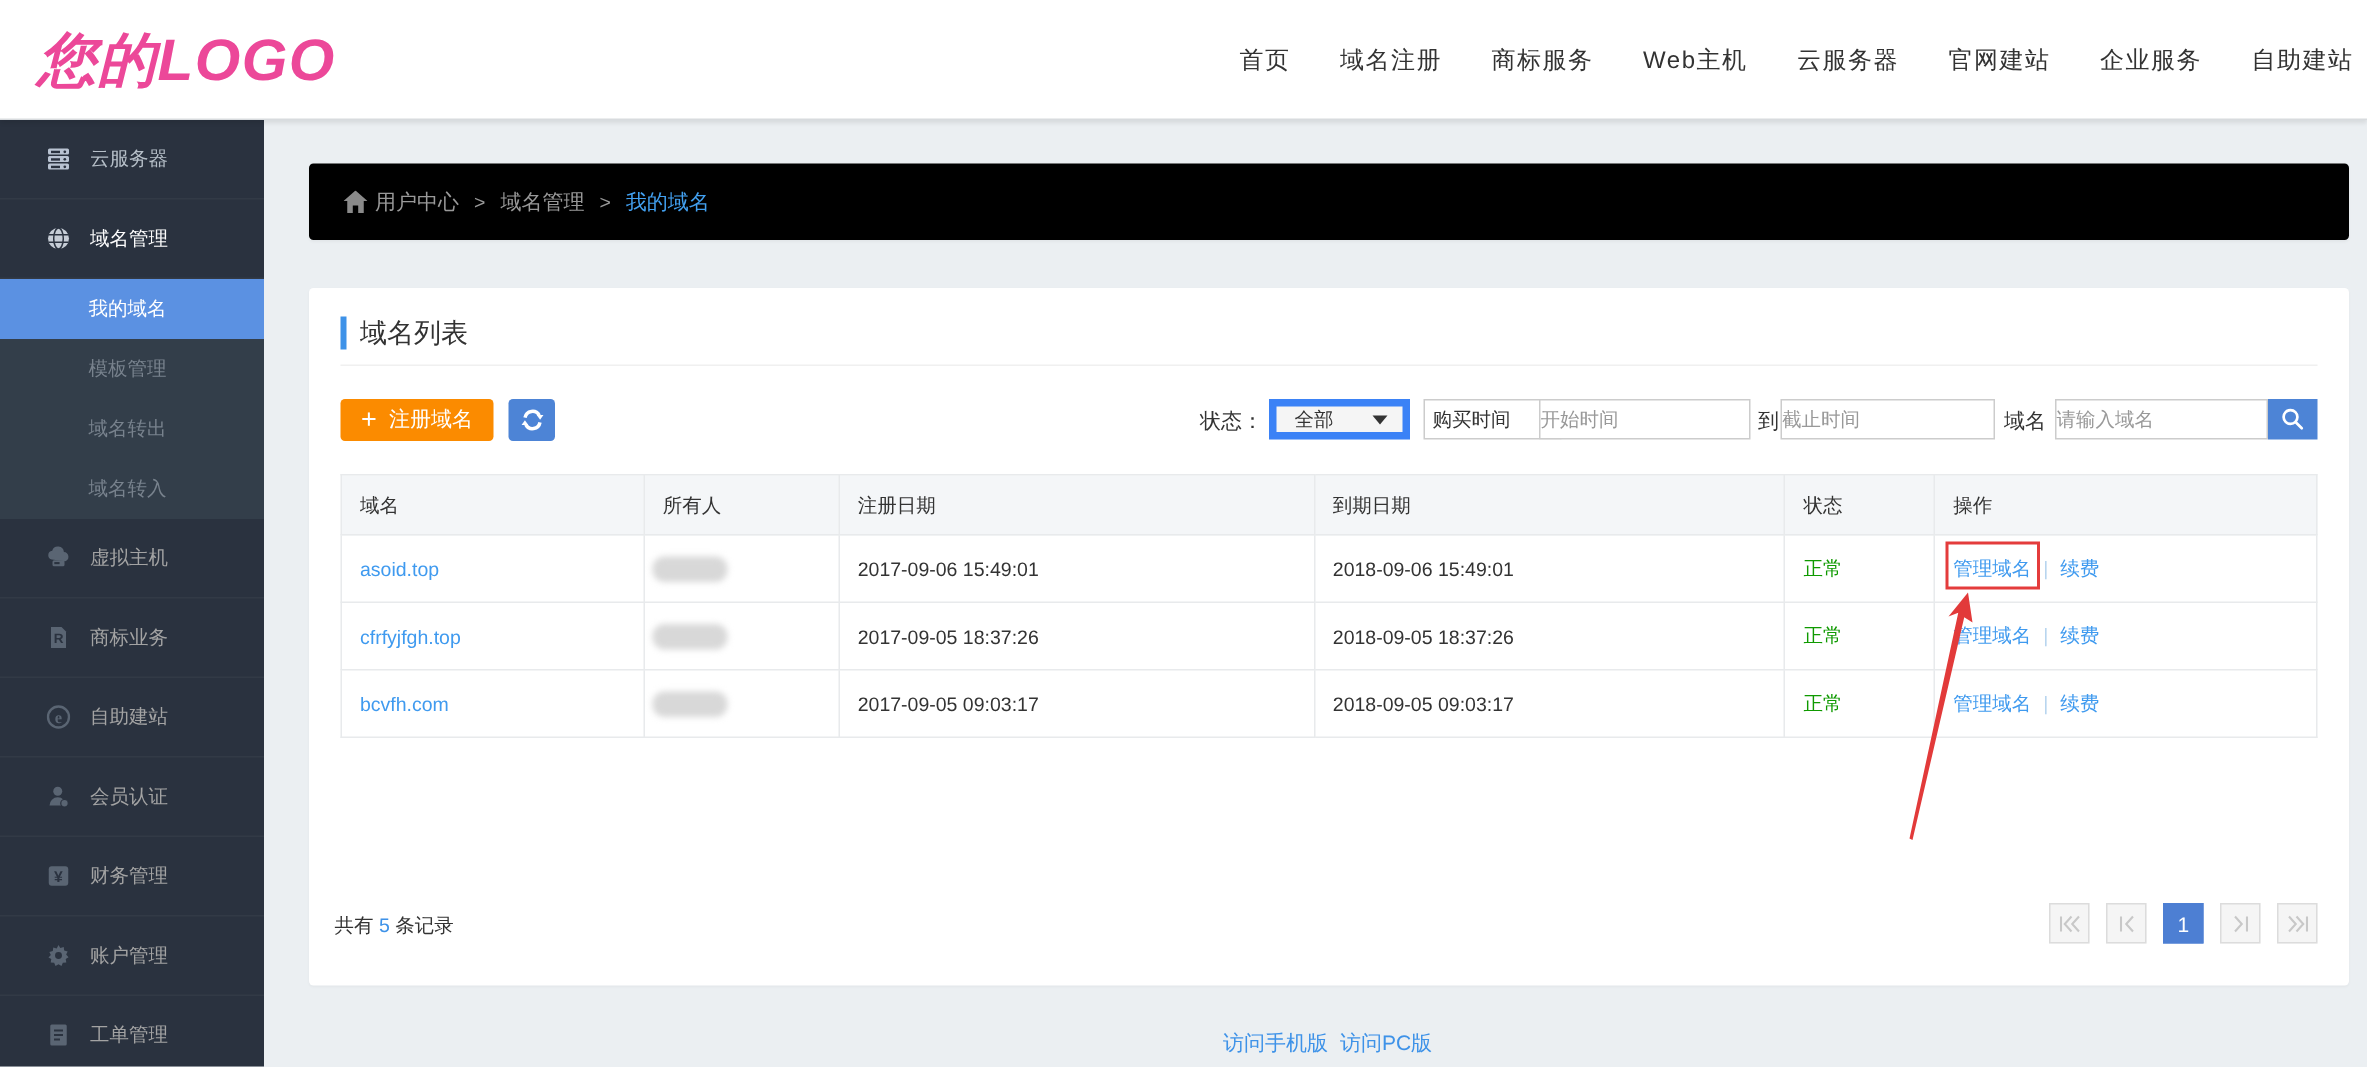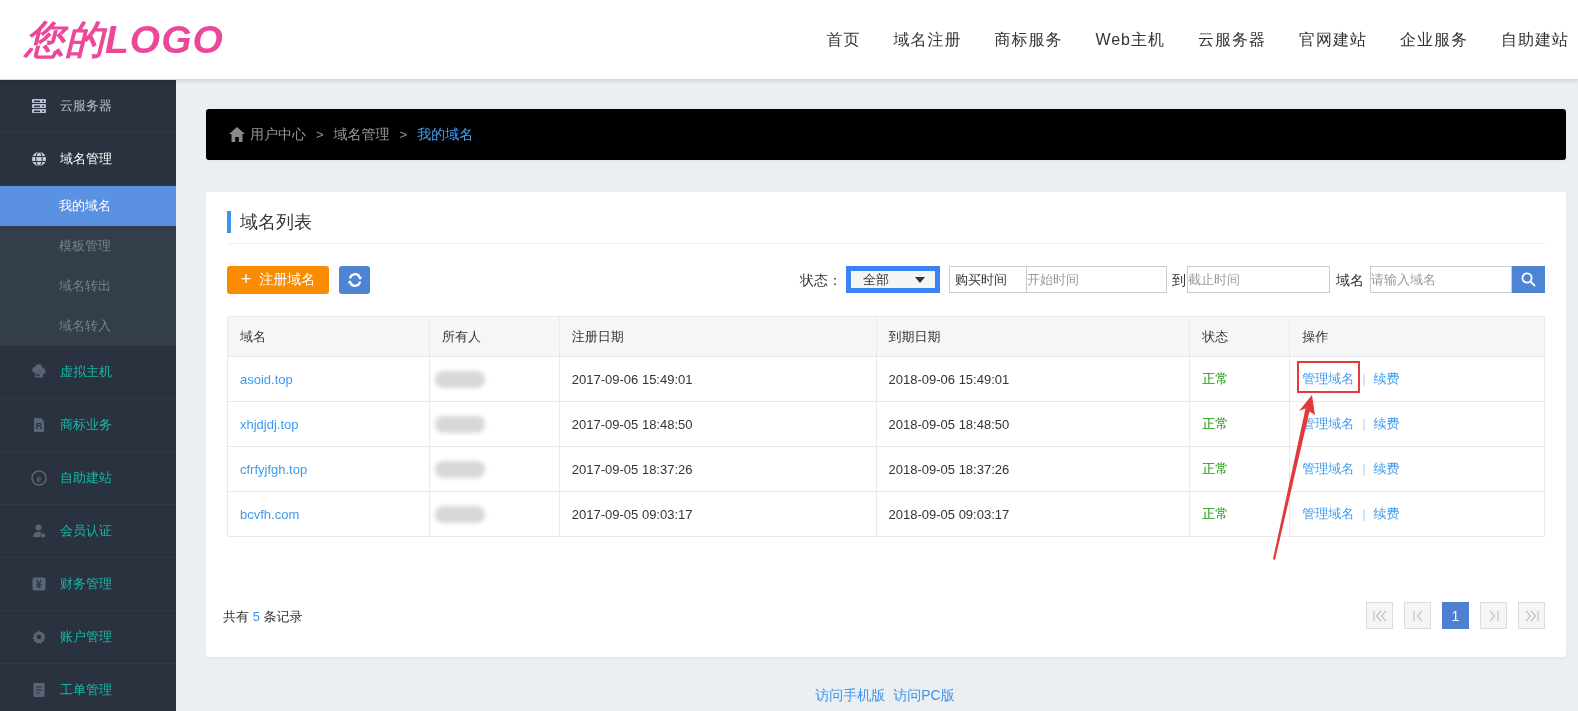--- a/index.html
+++ b/index.html
@@ -8,21 +8,21 @@
 
 #header { position:absolute; left:0; top:0; width:1578px; height:80px; background:#fff; border-bottom:1px solid #d8dbde; box-shadow:0 2px 3px rgba(0,0,0,0.09); z-index:5; }
 #logo { position:absolute; left:25px; top:13px; font-size:39px; font-weight:bold; color:#ec4899; letter-spacing:1px;font-style:italic; }
 #nav { position:absolute; right:9px; top:0; height:80px; display:flex; align-items:center; }
 #nav a { display:block; font-size:16px; color:#333; text-decoration:none; margin-left:33px; letter-spacing:1px; }
 
 
 #sidebar { position:absolute; left:0; top:80px; width:176px; height:631px; background:#2a323f; }
 .mitem { position:relative; height:53px; display:flex; align-items:center; border-bottom:1px solid rgba(255,255,255,0.04); }
 .mitem .mi { position:absolute; left:31px; top:50%; transform:translateY(-50%); width:16px; height:16px; }
-.mitem .mt { position:absolute; left:60px; font-size:13px; color:#14b8a6; }
+.mitem .mt { position:absolute; left:60px; font-size:13px; color:#a3a3a3; }
 .mitem.bright .mt { color:#b6bfc8; }
 .mitem.open .mt { color:#fdfdfd; }
 #submenu { background:#333e4a; }
 .sitem { height:40px; line-height:40px; padding-left:59px; font-size:13px; color:#78828d; }
 .sitem.active { background:#5b91e2; color:#fff; }
 
 
 #crumb { position:absolute; left:206px; top:109px; width:1360px; height:51px; background:#000000; border-radius:3px; box-shadow:0 1px 2px rgba(0,0,0,0.04); }
 #crumb .inner { position:absolute; left:23px; top:0; height:51px; display:flex; align-items:center; font-size:14px; color:#999; }
 #crumb .sep { margin:0 10px; color:#999; font-size:13px; }
@@ -271,30 +271,20 @@
           <td><a>asoid.top</a></td>
           <td>
             <div class="blur-blob"></div>
           </td>
           <td>2017-09-06 15:49:01</td>
           <td>2018-09-06 15:49:01</td>
           <td class="green">正常</td>
           <td class="opcell"><a>管理域名</a><span class="opsep">|</span><a>续费</a></td>
         </tr>
     <tr>
-          <td><a>xhjdjdj.top</a></td>
-          <td>
-            <div class="blur-blob"></div>
-          </td>
-          <td>2017-09-05 18:48:50</td>
-          <td>2018-09-05 18:48:50</td>
-          <td class="green">正常</td>
-          <td class="opcell"><a>管理域名</a><span class="opsep">|</span><a>续费</a></td>
-        </tr>
-    <tr>
           <td><a>cfrfyjfgh.top</a></td>
           <td>
             <div class="blur-blob"></div>
           </td>
           <td>2017-09-05 18:37:26</td>
           <td>2018-09-05 18:37:26</td>
           <td class="green">正常</td>
           <td class="opcell"><a>管理域名</a><span class="opsep">|</span><a>续费</a></td>
         </tr>
     <tr>

